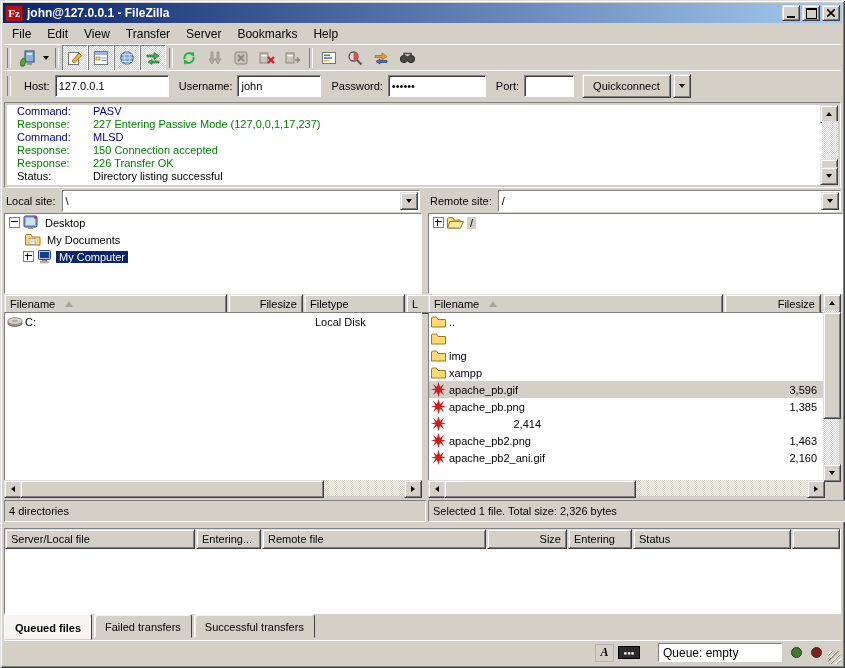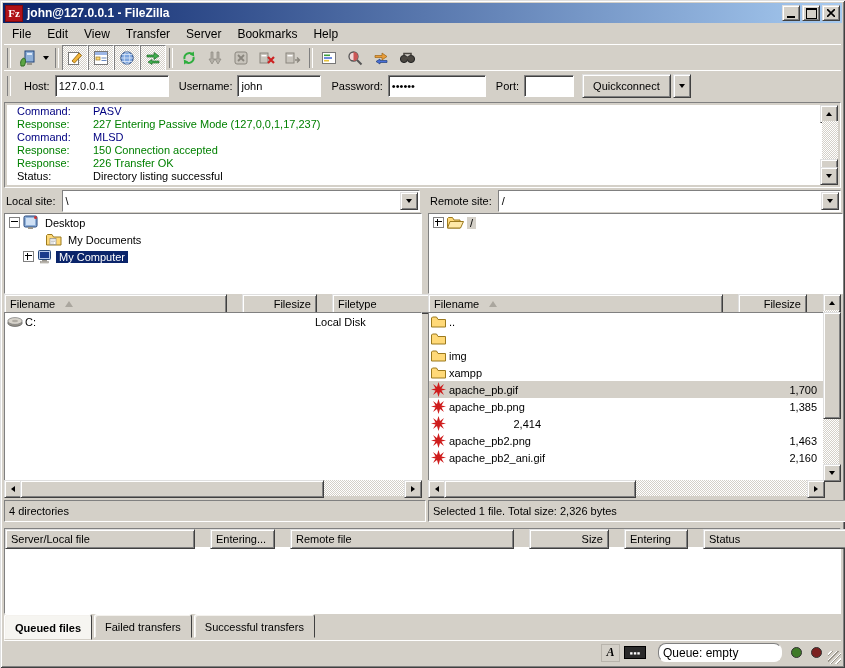--- a/index.html
+++ b/index.html
@@ -56,21 +56,21 @@
   
   .pane{position:absolute;background:#fff;overflow:hidden;}
   .trow{display:flex;align-items:center;height:17px;white-space:nowrap;}
   .expbox{width:9px;height:9px;background:#fff;border:1px solid #808080;position:relative;flex:none;margin-right:3px;}
   .expbox::before{content:"";position:absolute;left:1px;right:1px;top:3px;height:1px;background:#000;}
   .expbox.plus::after{content:"";position:absolute;top:1px;bottom:1px;left:3px;width:1px;background:#000;}
   .tlabel{padding:0 3px;margin-left:3px;}
   .sel-active{background:#0a246a;color:#fff;}
   .sel-inactive{background:#d4d0c8;}
   .hdr{position:absolute;top:294px;height:18px;display:flex;}
-  .hbtn{height:18px;display:flex;align-items:center;padding:0 5px;margin-right:15px;overflow:hidden;white-space:nowrap;flex:none;}
+  .hbtn{height:18px;display:flex;align-items:center;padding:0 5px;margin-right:1px;overflow:hidden;white-space:nowrap;flex:none;}
   .hbtn.right{justify-content:flex-end;}
   .sort-asc{width:0;height:0;border-left:4px solid transparent;border-right:4px solid transparent;border-bottom:6px solid #aaa69e;margin-left:10px;}
   .lrow{display:flex;align-items:center;height:17px;white-space:nowrap;padding-left:2px;}
   .lrow .icon{width:18px;flex:none;display:flex;align-items:center;}
   .lrow .nm{flex:1;overflow:hidden;}
   .lrow .sz{width:92px;flex:none;text-align:right;padding-right:6px;}
   .lrow .tp{width:100px;flex:none;}
   .statusrow{position:absolute;top:500px;height:20px;background:#d4d0c8;display:flex;align-items:center;padding-left:4px;}
   
   #queue{position:absolute;top:528px;left:4px;right:4px;height:84px;background:#fff;}
@@ -79,21 +79,21 @@
   #tabbar{position:absolute;top:614px;left:4px;right:4px;height:24px;display:flex;align-items:flex-start;}
   .tab{height:20px;padding:2px 10px 0 10px;margin-right:2px;display:flex;align-items:center;
     border:1px solid;border-color:#fff #404040 #d4d0c8 #fff;box-shadow:inset 1px 1px 0 #f4f2ee;background:#d4d0c8;border-radius:3px 3px 0 0;}
   .tab.active{background:#f6f5f1;font-weight:bold;height:22px;}
   
   #statusbar{position:absolute;left:4px;right:4px;bottom:4px;height:23px;display:flex;align-items:center;justify-content:flex-end;border-top:1px solid #fff;}
   #ascii-ind{width:17px;height:16px;display:flex;align-items:center;justify-content:center;
     font-family:"Liberation Serif",serif;font-style:italic;font-weight:bold;font-size:12px;border:1px solid #b8b4ac;background:#d4d0c8;}
   #bin-badge{width:20px;height:11px;background:#2a2a2a;border:1px solid #000;margin-left:4px;display:flex;align-items:center;justify-content:center;}
   #bin-badge span{color:#fff;font-size:6px;letter-spacing:0;font-family:"DejaVu Sans Mono",monospace;}
-  #queue-status{width:118px;height:17px;margin-left:12px;padding-left:4px;display:flex;align-items:center;background:#fff;font-size:12px;border-radius:8px;}
+  #queue-status{width:118px;height:17px;margin-left:18px;padding-left:4px;display:flex;align-items:center;background:#fff;font-size:12px;}
   .led{width:9px;height:9px;border-radius:50%;margin-left:9px;border:1px solid #333;}
   #grip{width:13px;height:13px;margin-left:6px;align-self:flex-end;
     background:repeating-linear-gradient(135deg,transparent 0 2px,#fff 2px 3px,#9a968c 3px 4px);}
   svg{display:block;}
 </style>
 </head>
 <body>
 
 <div id="window">
 
@@ -308,21 +308,21 @@
     <div class="trow" style="padding-left:4px">
       <span class="expbox minus"></span>
       <svg width="16" height="15" viewBox="0 0 16 15">
         <rect x="1" y="1" width="13" height="11" rx="1.5" fill="#8fb0d8" stroke="#23457a"></rect>
         <rect x="3" y="3" width="9" height="7" fill="#cfe0f4"></rect>
         <circle cx="12.5" cy="2.5" r="1.5" fill="#cc3333"></circle>
         <rect x="5" y="12" width="5" height="2" fill="#9a968c"></rect>
       </svg>
       <span class="tlabel">Desktop</span>
     </div>
-    <div class="trow" style="padding-left:41px">
+    <div class="trow" style="padding-left:20px">
       <svg width="16" height="13" viewBox="0 0 16 13">
         <path d="M0.5 2.5 L0.5 12 L15 12 L15 4 L7.5 4 L6 1.5 L1.5 1.5 Z" fill="#ffd978" stroke="#9c7a1e"></path>
         <rect x="4" y="5.5" width="6" height="6" fill="#fff" stroke="#888" stroke-width="0.7"></rect>
         <path d="M5 7 L9 7 M5 8.5 L9 8.5 M5 10 L8 10" stroke="#aaa" stroke-width="0.6"></path>
       </svg>
       <span class="tlabel">My Documents</span>
     </div>
     <div class="trow" style="padding-left:18px">
       <span class="expbox plus"></span>
       <svg width="16" height="15" viewBox="0 0 16 15">
@@ -423,21 +423,21 @@
       <span class="nm">xampp</span>
       <span class="sz"></span>
     </div>
     <div class="lrow sel-inactive">
       <span class="icon">
           <svg width="15" height="15" viewBox="0 0 15 15">
             <path fill="#cf1d1d" d="M7.5 0 L9 5 L13 2 L10.5 6.5 L15 7.5 L10.5 8.5 L13 13 L9 10 L7.5 15 L6 10 L2 13 L4.5 8.5 L0 7.5 L4.5 6.5 L2 2 L6 5 Z"></path>
           </svg>
         </span>
       <span class="nm">apache_pb.gif</span>
-      <span class="sz">1,700</span>
+      <span class="sz">3,596</span>
     </div>
     <div class="lrow">
       <span class="icon">
           <svg width="15" height="15" viewBox="0 0 15 15">
             <path fill="#cf1d1d" d="M7.5 0 L9 5 L13 2 L10.5 6.5 L15 7.5 L10.5 8.5 L13 13 L9 10 L7.5 15 L6 10 L2 13 L4.5 8.5 L0 7.5 L4.5 6.5 L2 2 L6 5 Z"></path>
           </svg>
         </span>
       <span class="nm">apache_pb.png</span>
       <span class="sz">1,385</span>
     </div>

